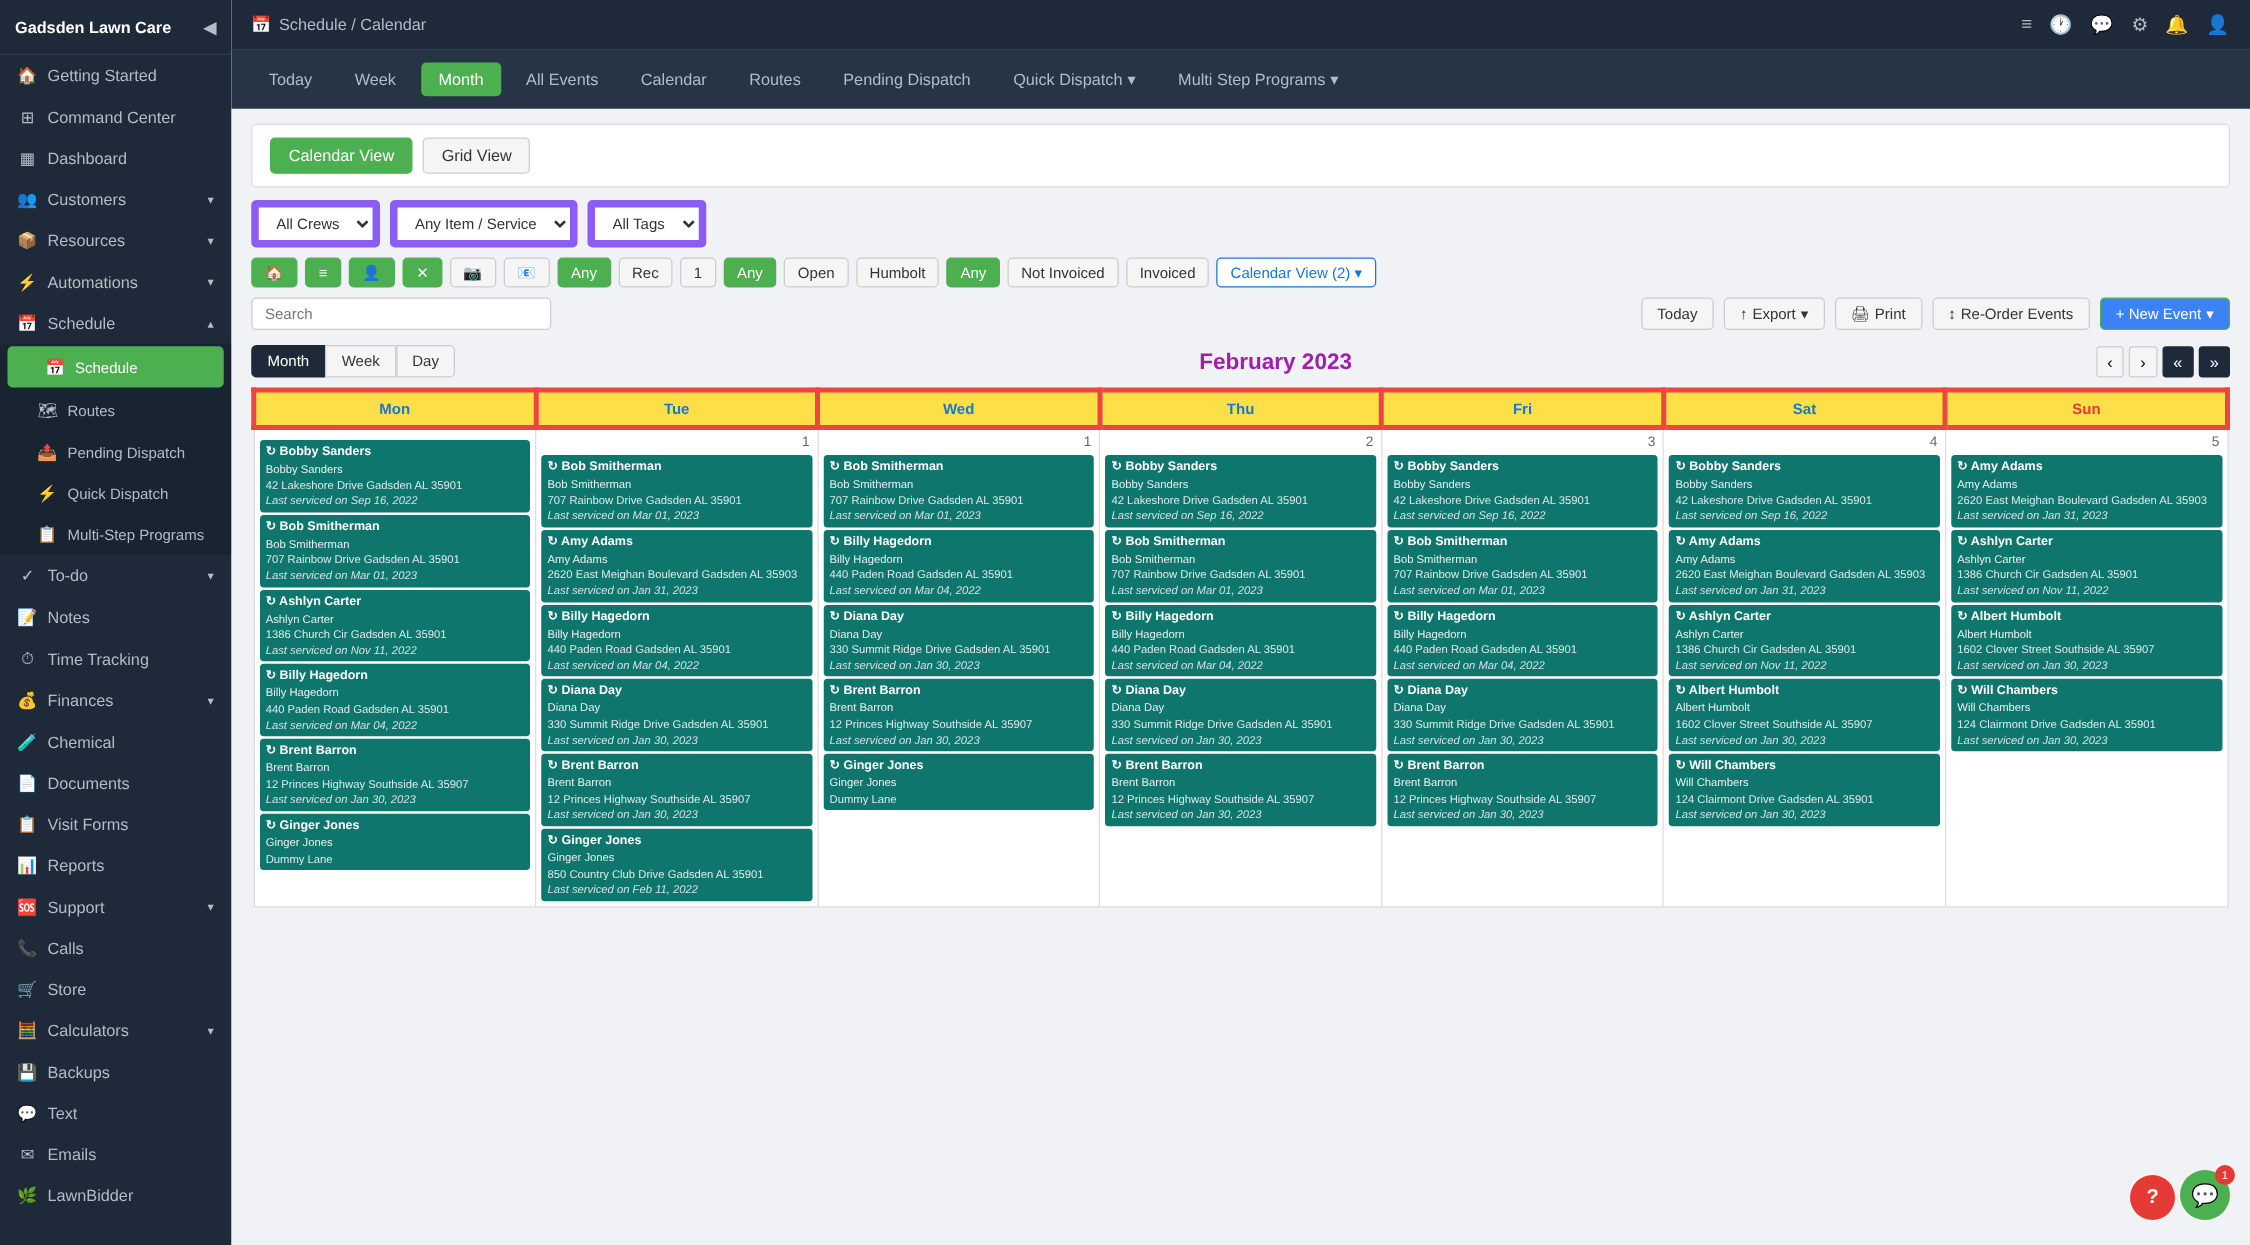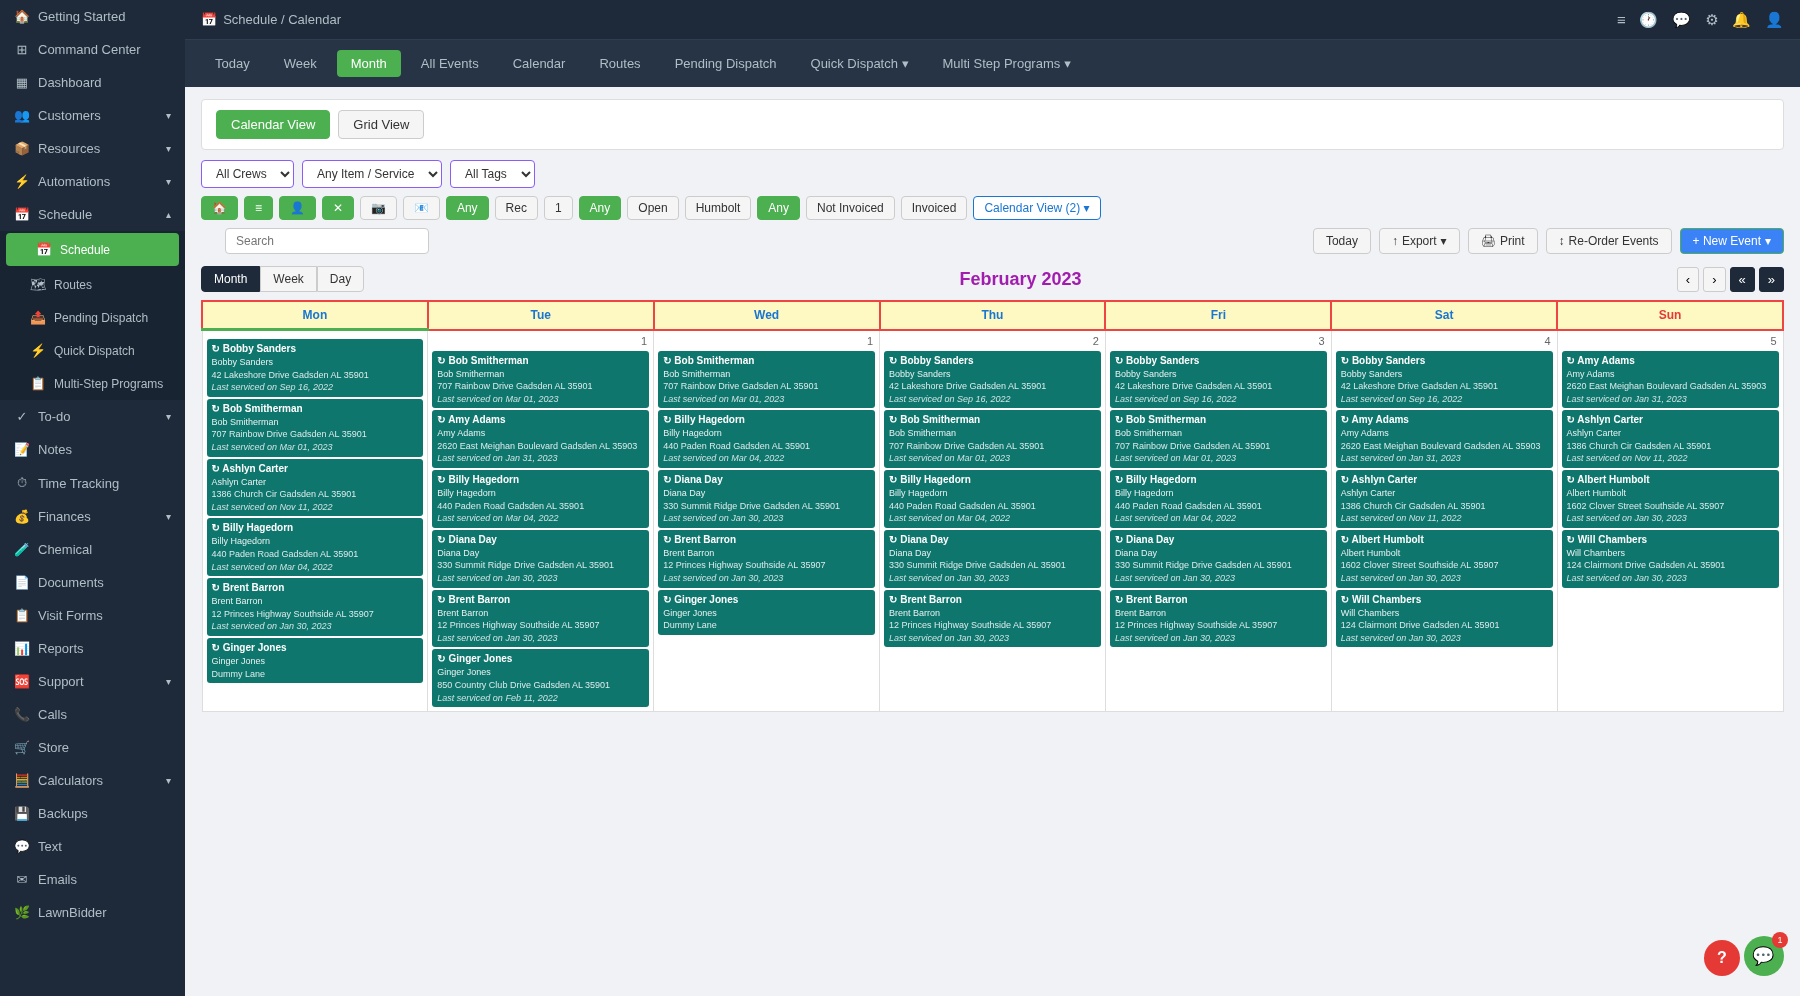--- a/index.html
+++ b/index.html
@@ -36,46 +36,46 @@
     
     #content { flex: 1; overflow-y: auto; padding: 12px 16px; }
 
     
     .view-toggle-bar { background: #fff; border: 1px solid #ddd; border-radius: 4px; padding: 10px 14px; margin-bottom: 10px; display: flex; align-items: center; gap: 8px; }
     .view-btn { padding: 6px 14px; border-radius: 4px; cursor: pointer; font-size: 13px; border: 1px solid #ccc; background: #f5f5f5; color: #333; }
     .view-btn.active { background: #4caf50; color: #fff; border-color: #4caf50; }
 
     
     .filter-bar { display: flex; align-items: center; gap: 8px; margin-bottom: 8px; flex-wrap: wrap; }
-    .filter-select { padding: 5px 10px; border: 1px solid #8b5cf6; border-radius: 4px; font-size: 12px; color: #333; background: #fff; cursor: pointer; }
+    .filter-select { padding: 5px 10px; border: 6px solid #8b5cf6; border-radius: 4px; font-size: 12px; color: #333; background: #fff; cursor: pointer; }
     .filter-row { display: flex; align-items: center; gap: 6px; margin-bottom: 8px; flex-wrap: wrap; }
     .filter-btn { padding: 4px 10px; border-radius: 4px; border: 1px solid #ccc; background: #f5f5f5; font-size: 12px; cursor: pointer; color: #333; }
     .filter-btn.green { background: #4caf50; color: #fff; border-color: #4caf50; }
     .filter-btn.blue-outline { background: #fff; color: #1976d2; border-color: #1976d2; }
     .search-bar { display: flex; align-items: center; gap: 8px; margin-bottom: 12px; }
-    .search-input { padding: 5px 10px; border: 1px solid #ccc; border-radius: 4px; font-size: 12px; width: 204px; margin-left: 24px; }
+    .search-input { padding: 5px 10px; border: 1px solid #ccc; border-radius: 4px; font-size: 12px; width: 240px; }
     .action-btns { margin-left: auto; display: flex; align-items: center; gap: 8px; }
     .action-btn { padding: 5px 12px; border-radius: 4px; border: 1px solid #ccc; background: #f5f5f5; font-size: 12px; cursor: pointer; color: #333; display: flex; align-items: center; gap: 4px; }
     .action-btn.green { background: #3b82f6; color: #fff; border-color: #4caf50; }
 
     
     .calendar-header { display: flex; align-items: center; justify-content: space-between; margin-bottom: 8px; }
     .cal-view-tabs { display: flex; gap: 0; }
     .cal-view-tab { padding: 5px 12px; border: 1px solid #ccc; font-size: 12px; cursor: pointer; background: #f5f5f5; color: #333; }
     .cal-view-tab:first-child { border-radius: 4px 0 0 4px; }
     .cal-view-tab:last-child { border-radius: 0 4px 4px 0; }
     .cal-view-tab.active { background: #1e2a3a; color: #fff; border-color: #1e2a3a; }
     .cal-title { font-size: 18px; font-weight: 600; color: #a21caf; }
     .cal-nav { display: flex; gap: 4px; }
     .cal-nav-btn { padding: 4px 8px; border: 1px solid #ccc; border-radius: 3px; background: #f5f5f5; cursor: pointer; font-size: 13px; }
     .cal-nav-btn.dark { background: #1e2a3a; color: #fff; border-color: #1e2a3a; }
 
     
     .cal-grid { width: 100%; border-collapse: collapse; }
-    .cal-grid th { background: #fef9c3; padding: 6px; text-align: center; font-size: 12px; font-weight: 600; border: 2px solid #ef4444; }
+    .cal-grid th { background: #fde047; padding: 6px; text-align: center; font-size: 12px; font-weight: 600; border: 4px solid #ef4444; }
     .cal-grid th.mon { color: #1976d2; }
     .cal-grid th.tue { color: #1976d2; }
     .cal-grid th.wed { color: #1976d2; }
     .cal-grid th.thu { color: #1976d2; }
     .cal-grid th.fri { color: #1976d2; }
     .cal-grid th.sat { color: #1976d2; }
     .cal-grid th.sun { color: #e53935; }
     .cal-grid td { vertical-align: top; border: 1px solid #ddd; padding: 2px; width: calc(100%/7); min-height: 140px; background: #fff; }
     .cal-grid td.today { border-top: 3px solid #4caf50; }
     .cal-date { font-size: 11px; color: #666; padding: 2px 4px; text-align: right; }
@@ -89,20 +89,24 @@
 
     
     .help-btn { position: fixed; bottom: 20px; right: 60px; width: 36px; height: 36px; background: #e53935; border-radius: 50%; color: #fff; display: flex; align-items: center; justify-content: center; cursor: pointer; font-size: 16px; font-weight: 700; }
     .chat-btn { position: fixed; bottom: 20px; right: 16px; width: 40px; height: 40px; background: #4caf50; border-radius: 50%; color: #fff; display: flex; align-items: center; justify-content: center; cursor: pointer; font-size: 18px; }
     .chat-badge { position: absolute; top: -4px; right: -4px; background: #e53935; color: #fff; border-radius: 50%; width: 16px; height: 16px; font-size: 9px; display: flex; align-items: center; justify-content: center; }
   </style>
 </head>
 <body>
 
 <nav id="sidebar">
+  <div id="sidebar-header">
+    <span>Gadsden Lawn Care</span>
+    <span class="sidebar-collapse-btn">◀</span>
+  </div>
 
   <div class="sidebar-item">
     <span class="sidebar-icon">🏠</span>
     <span>Getting Started</span>
   </div>
   <div class="sidebar-item">
     <span class="sidebar-icon">⊞</span>
     <span>Command Center</span>
   </div>
   <div class="sidebar-item">

